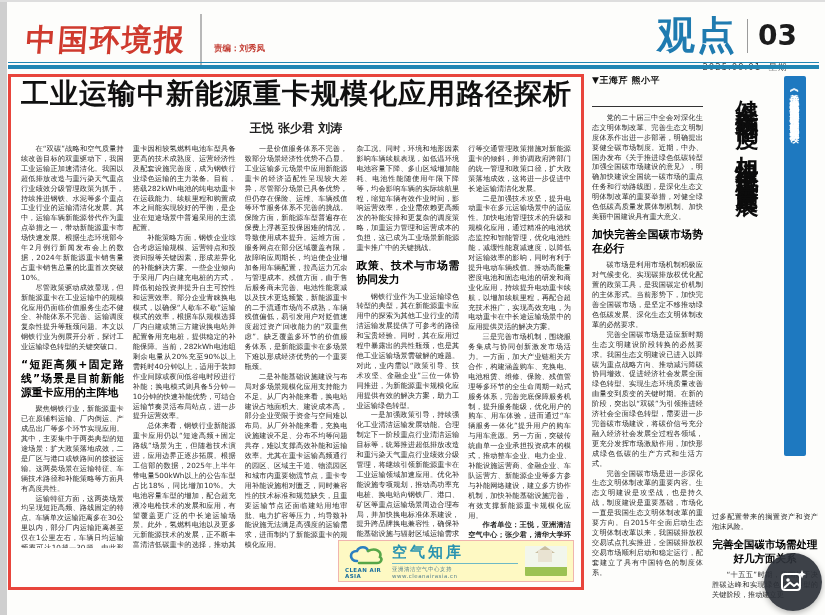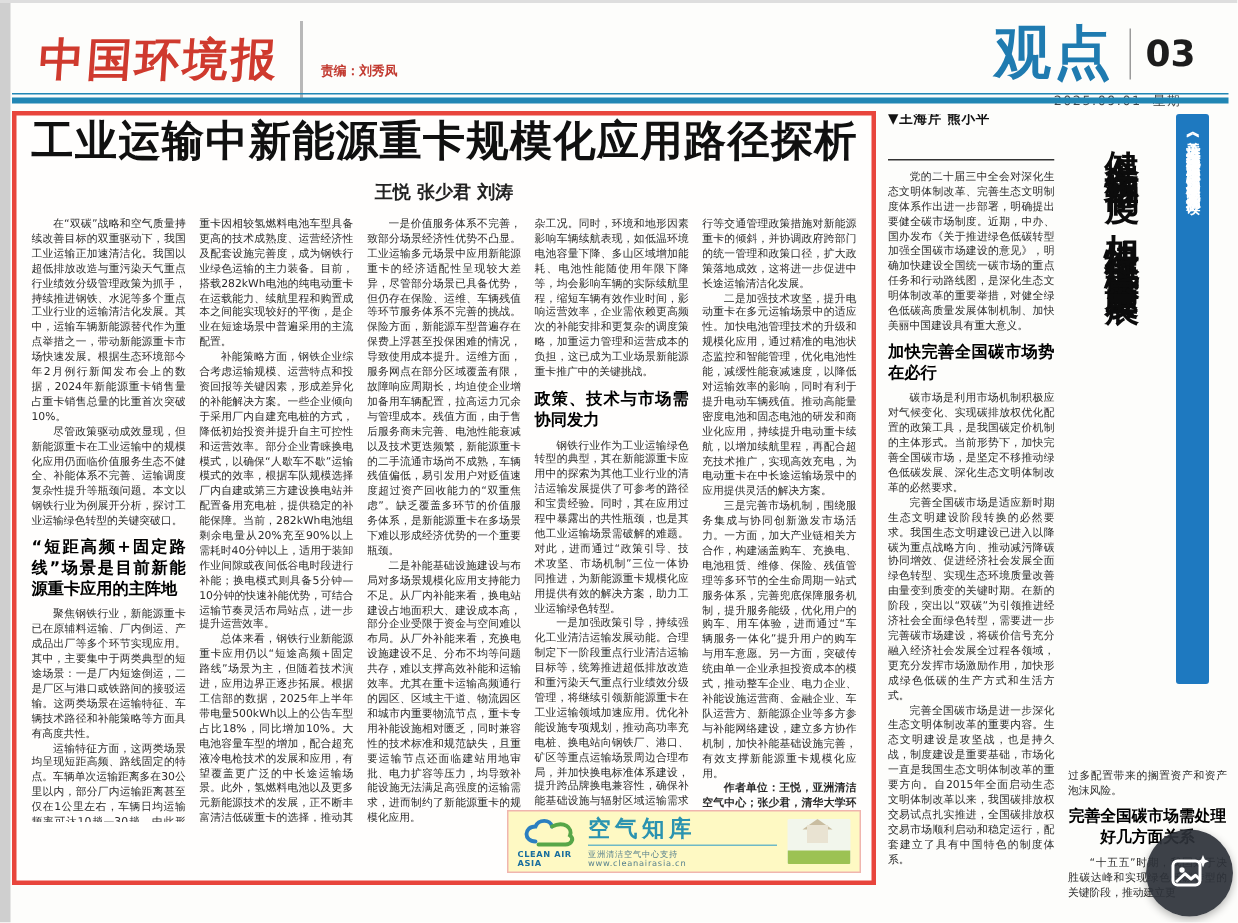--- a/index.html
+++ b/index.html
@@ -21,21 +21,21 @@
     font-family:"DejaVu Serif","Liberation Serif",serif;
   }
   .mast-div{width:2px;background:#b8b8b8;height:52px;margin:2px 12px 0 14px;}
   .contact{display:flex;flex-direction:column;gap:1px;margin-top:2px;}
   .contact span{font-size:8.5px;line-height:12px;color:#c23a30;font-weight:bold;margin-top:28px;}
 
   .section-head{position:absolute;right:28px;top:10px;text-align:right;}
   .section-row{display:flex;align-items:center;justify-content:flex-end;gap:10px;}
   .section-name{font-size:38px;font-weight:900;color:#1f7bb0;letter-spacing:2px;}
   .sec-div{width:1px;height:34px;background:#9b9b9b;}
-  .section-num{font-size:24px;font-weight:900;color:#1c1c1c;font-family:"DejaVu Sans",sans-serif;}
+  .section-num{font-size:28px;font-weight:900;color:#1c1c1c;font-family:"DejaVu Sans",sans-serif;}
   .section-date{font-size:8.5px;color:#444;margin-top:1px;letter-spacing:1px;}
 
   .head-rule{position:absolute;left:8px;right:6px;top:62px;}
   .head-rule .thin{height:1px;background:#2186b4;}
   .head-rule .thick{height:4px;background:#2186b4;margin-top:2px;}
 
   
   .main-article{
     position:absolute;left:8px;top:74px;width:576px;height:516px;
     border:3px solid #e8453c;background:#fffefd;box-sizing:border-box;
@@ -138,36 +138,36 @@
 </div>
 
 <div class="main-article">
   <div class="main-title">工业运输中新能源重卡规模化应用路径探析</div>
   <div class="main-authors">王悦 张少君 刘涛</div>
   <div class="cols">
     <div class="col">
         <p class="para">在“双碳”战略和空气质量持续改善目标的双重驱动下，我国工业运输正加速清洁化。我国以超低排放改造与重污染天气重点行业绩效分级管理政策为抓手，持续推进钢铁、水泥等多个重点工业行业的运输清洁化发展。其中，运输车辆新能源替代作为重点举措之一，带动新能源重卡市场快速发展。根据生态环境部今年2月例行新闻发布会上的数据，2024年新能源重卡销售量占重卡销售总量的比重首次突破10%。</p>
         <p class="para">尽管政策驱动成效显现，但新能源重卡在工业运输中的规模化应用仍面临价值服务生态不健全、补能体系不完善、运输调度复杂性提升等瓶颈问题。本文以钢铁行业为例展开分析，探讨工业运输绿色转型的关键突破口。</p>
         <div class="col-subhead">“短距高频+固定路线”场景是目前新能源重卡应用的主阵地</div>
-        <p class="para">聚焦钢铁行业，新能源重卡已在原辅料运输、厂内倒运、产成品出厂等多个环节实现应用。其中，主要集中于两类典型的短途场景：一是厂内短途倒运，二是厂区与港口或铁路间的接驳运输。这两类场景在运输特征、车辆技术路径和补能策略等方面具有高度共性。</p>
+        <p class="para">聚焦钢铁行业，新能源重卡已在原辅料运输、厂内倒运、产成品出厂等多个环节实现应用。其中，主要集中于两类典型的短途场景：扩大政策落地成效，二是厂区与港口或铁路间的接驳运输。这两类场景在运输特征、车辆技术路径和补能策略等方面具有高度共性。</p>
         <p class="para">运输特征方面，这两类场景均呈现短距高频、路线固定的特点。车辆单次运输距离多在30公里以内，部分厂内运输距离甚至仅在1公里左右，车辆日均运输频率可达10趟—30趟，由此形成高频次、规律性的运输模式。在这两类场景中，车辆多沿预先规划的固定路线行驶，不仅可提升运输组织效率，也为稳定的补能体系建设提供条件，保障整体运输的可靠性和经济性。</p>
       </div>
     <div class="col">
         <p class="para cont">重卡因相较氢燃料电池车型具备更高的技术成熟度、运营经济性及配套设施完善度，成为钢铁行业绿色运输的主力装备。目前，搭载282kWh电池的纯电动重卡在运载能力、续航里程和购置成本之间能实现较好的平衡，是企业在短途场景中普遍采用的主流配置。</p>
         <p class="para">补能策略方面，钢铁企业综合考虑运输规模、运营特点和投资回报等关键因素，形成差异化的补能解决方案。一些企业倾向于采用厂内自建充电桩的方式，降低初始投资并提升自主可控性和运营效率。部分企业青睐换电模式，以确保“人歇车不歇”运输模式的效率，根据车队规模选择厂内自建或第三方建设换电站并配置备用充电桩，提供稳定的补能保障。当前，282kWh电池组剩余电量从20%充至90%以上需耗时40分钟以上，适用于装卸作业间隙或夜间低谷电时段进行补能；换电模式则具备5分钟—10分钟的快速补能优势，可结合运输节奏灵活布局站点，进一步提升运营效率。</p>
         <p class="para">总体来看，钢铁行业新能源重卡应用仍以“短途高频+固定路线”场景为主，但随着技术演进，应用边界正逐步拓展。根据工信部的数据，2025年上半年带电量500kWh以上的公告车型占比18%，同比增加10%。大电池容量车型的增加，配合超充液冷电枪技术的发展和应用，有望覆盖更广泛的中长途运输场景。此外，氢燃料电池以及更多元新能源技术的发展，正不断丰富清洁低碳重卡的选择，推动其向全链条物流延伸。</p>
       </div>
     <div class="col">
         <p class="para">一是价值服务体系不完善，致部分场景经济性优势不凸显。工业运输多元场景中应用新能源重卡的经济适配性呈现较大差异，尽管部分场景已具备优势，但仍存在保险、运维、车辆残值等环节服务体系不完善的挑战。保险方面，新能源车型普遍存在保费上浮甚至投保困难的情况，导致使用成本提升。运维方面，服务网点在部分区域覆盖有限，故障响应周期长，均迫使企业增加备用车辆配置，拉高运力冗余与管理成本。残值方面，由于售后服务商未完善、电池性能衰减以及技术更迭频繁，新能源重卡的二手流通市场尚不成熟，车辆残值偏低，易引发用户对贬值速度超过资产回收能力的“双重焦虑”。缺乏覆盖多环节的价值服务体系，是新能源重卡在多场景下难以形成经济优势的一个重要瓶颈。</p>
         <p class="para">二是补能基础设施建设与布局对多场景规模化应用支持能力不足。从厂内补能来看，换电站建设占地面积大、建设成本高，部分企业受限于资金与空间难以布局。从厂外补能来看，充换电设施建设不足、分布不均等问题共存，难以支撑高效补能和运输效率。尤其在重卡运输高频通行的园区、区域主干道、物流园区和城市内重要物流节点，重卡专用补能设施相对匮乏，同时兼容性的技术标准和规范缺失，且重要运输节点还面临建站用地审批、电力扩容等压力，均导致补能设施无法满足高强度的运输需求，进而制约了新能源重卡的规模化应用。</p>
       </div>
     <div class="col">
         <p class="para cont">杂工况。同时，环境和地形因素影响车辆续航表现，如低温环境电池容量下降、多山区域增加能耗、电池性能随使用年限下降等，均会影响车辆的实际续航里程，缩短车辆有效作业时间，影响运营效率，企业需依赖更高频次的补能安排和更复杂的调度策略，加重运力管理和运营成本的负担，这已成为工业场景新能源重卡推广中的关键挑战。</p>
         <div class="col-subhead">政策、技术与市场需协同发力</div>
-        <p class="para">钢铁行业作为工业运输绿色转型的典型，其在新能源重卡应用中的探索为其他工业行业的清洁运输发展提供了可参考的路径和宝贵经验。同时，其在应用过程中暴露出的共性瓶颈，也是其他工业运输场景需破解的难题。对此，进而通过“政策引导、技术攻坚、市场机制”三位一体协同推进，为新能源重卡规模化应用提供有效的解决方案，助力工业运输绿色转型。</p>
+        <p class="para">钢铁行业作为工业运输绿色转型的典型，其在新能源重卡应用中的探索为其他工业行业的清洁运输发展提供了可参考的路径和宝贵经验。同时，其在应用过程中暴露出的共性瓶颈，也是其他工业运输场景需破解的难题。对此，业内需以“政策引导、技术攻坚、金融企业”三位一体协同推进，为新能源重卡规模化应用提供有效的解决方案，助力工业运输绿色转型。</p>
         <p class="para">一是加强政策引导，持续强化工业清洁运输发展动能。合理制定下一阶段重点行业清洁运输目标等，统筹推进超低排放改造和重污染天气重点行业绩效分级管理，将继续引领新能源重卡在工业运输领域加速应用。优化补能设施专项规划，推动高功率充电桩、换电站向钢铁厂、港口、矿区等重点运输场景周边合理布局，并加快换电标准体系建设，提升跨品牌换电兼容性，确保补能基础设施与辐射区域运输需求高效匹配。此外，增加路权、高速通</p>
       </div>
     <div class="col">
         <p class="para cont">行等交通管理政策措施对新能源重卡的倾斜，并协调政府跨部门的统一管理和政策口径，扩大政策落地成效，这将进一步促进中长途运输清洁化发展。</p>
         <p class="para">二是加强技术攻坚，提升电动重卡在多元运输场景中的适应性。加快电池管理技术的升级和规模化应用，通过精准的电池状态监控和智能管理，优化电池性能，减缓性能衰减速度，以降低对运输效率的影响，同时有利于提升电动车辆残值。推动高能量密度电池和固态电池的研发和商业化应用，持续提升电动重卡续航，以增加续航里程，再配合超充技术推广，实现高效充电，为电动重卡在中长途运输场景中的应用提供灵活的解决方案。</p>
         <p class="para">三是完善市场机制，围绕服务集成与协同创新激发市场活力。一方面，加大产业链相关方合作，构建涵盖购车、充换电、电池租赁、维修、保险、残值管理等多环节的全生命周期一站式服务体系，完善兜底保障服务机制，提升服务能级，优化用户的购车、用车体验，进而通过“车辆服务一体化”提升用户的购车与用车意愿。另一方面，突破传统由单一企业承担投资成本的模式，推动整车企业、电力企业、补能设施运营商、金融企业、车队运营方、新能源企业等多方参与补能网络建设，建立多方协作机制，加快补能基础设施完善，有效支撑新能源重卡规模化应用。</p>
         <p class="para note">作者单位：王悦，亚洲清洁空气中心；张少君，清华大学环境学院；刘涛，冶金工业规划研究院</p>
       </div>
   </div>
 

